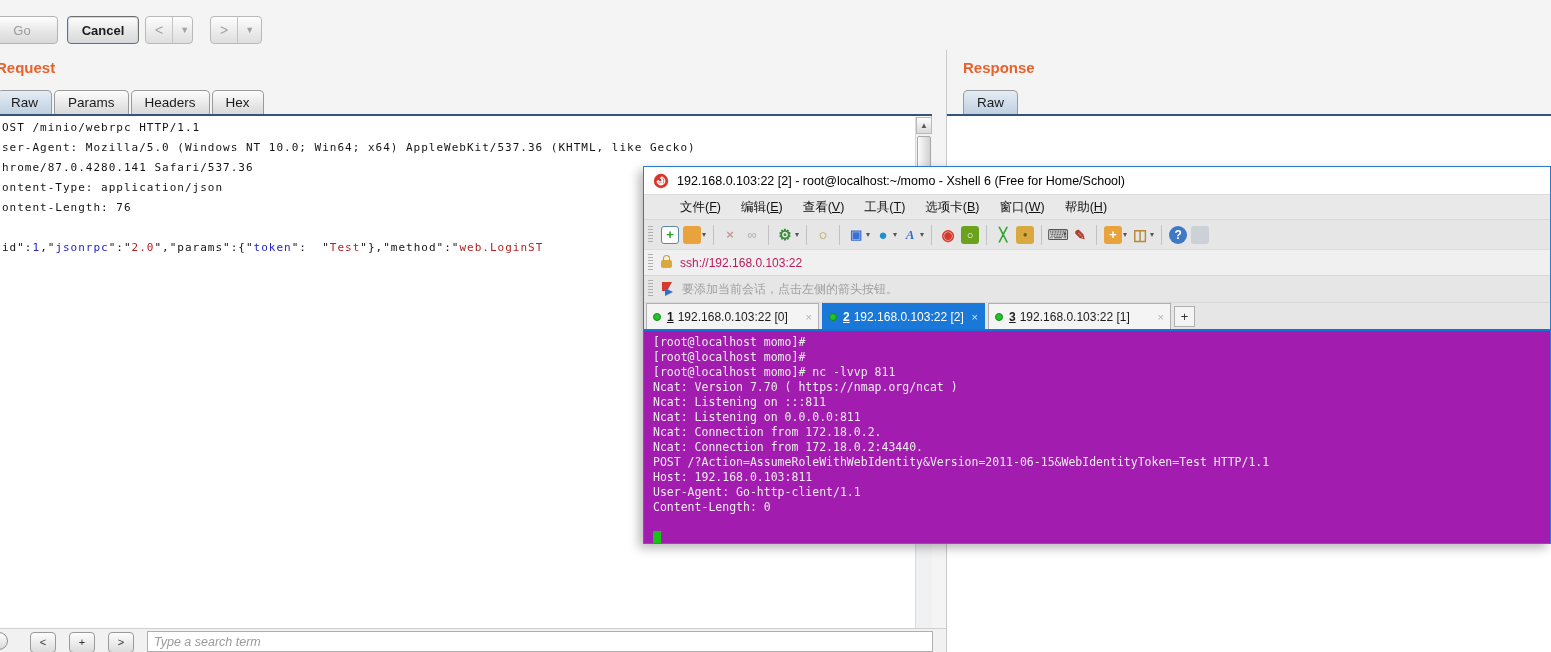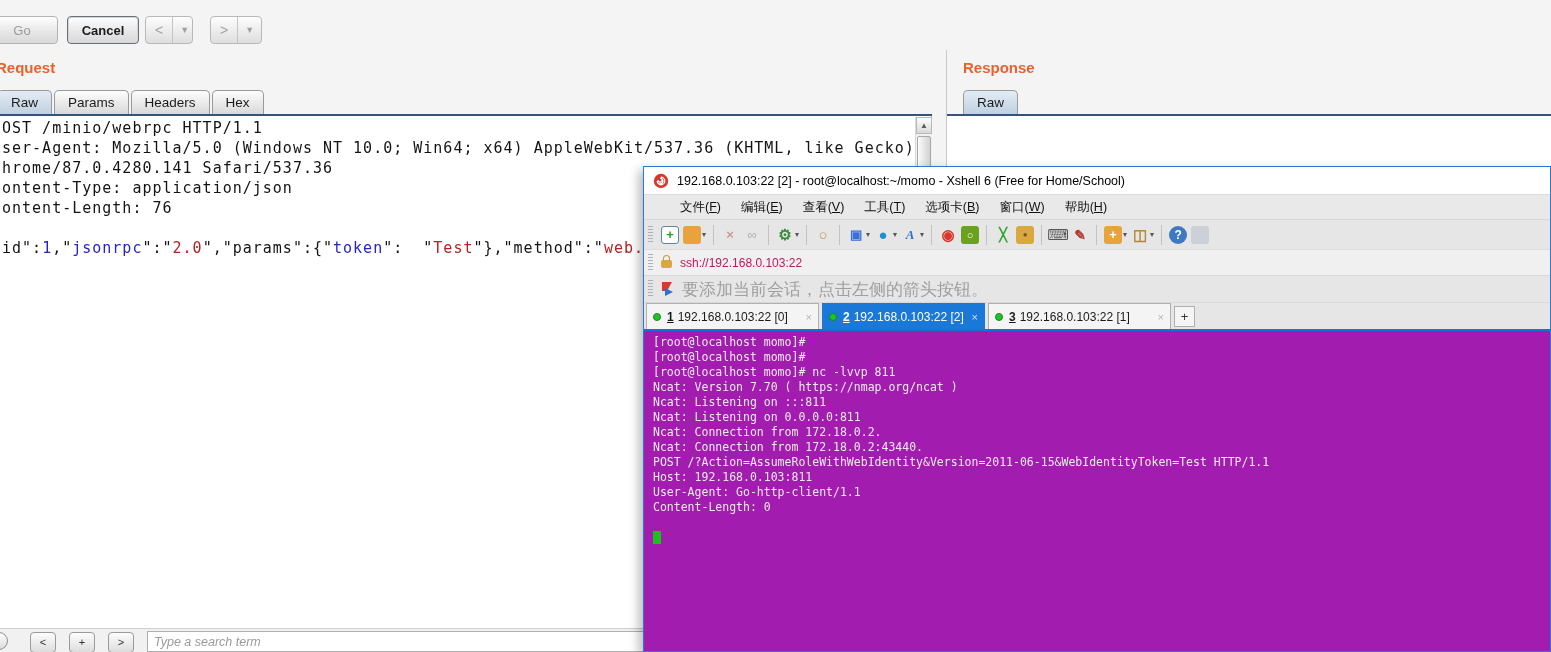--- a/index.html
+++ b/index.html
@@ -17,21 +17,21 @@
   .sb-arrow { padding:0 7px; font-size:9px; border-left:1px solid #c4c4c4; height:100%; display:flex; align-items:center; }
   .panel-title { position:absolute; font-size:15px; font-weight:bold; color:#e8622d; }
   .btabs { position:absolute; top:87px; display:flex; align-items:flex-end; height:28px; }
   .btab { display:inline-block; padding:4px 13px 5px; border:1px solid #9a9a9a; border-bottom:none;
     border-radius:5px 5px 0 0; background:linear-gradient(#fdfdfd,#d7d7d7); margin-right:2px;
     font-size:13.5px; color:#1a1a1a; }
   .btab.sel { background:linear-gradient(#e3ecf4,#becfe0); }
   .blueline { position:absolute; height:2px; background:#36547a; }
   .reqarea { position:absolute; left:0; top:116px; width:932px; height:512px; background:#ffffff;
     border-right:1px solid #b5b5b5; overflow:hidden; }
-  .code { font-family:"DejaVu Sans Mono", monospace; font-size:15px; letter-spacing:1px; color:#141414; }
+  .code { font-family:"DejaVu Sans Mono", monospace; font-size:11px; letter-spacing:1px; color:#141414; }
   .reqarea .ln { height:20px; line-height:20px; white-space:pre; padding-left:2px; }
   .ln.blank { height:20px; }
   .sk { color:#141414; } .sb { color:#2424c8; } .sr { color:#b22222;margin-top:9px; }
   
   .vscroll { position:absolute; left:915px; top:117px; width:17px; height:511px; background:#f0f1f2; border-left:1px solid #dadada; }
   .vs-btn { width:16px; height:17px; border:1px solid #b9b9b9; background:linear-gradient(#fdfdfd,#d9d9d9);
     font-size:8px; color:#5a5a5a; display:flex; align-items:center; justify-content:center; }
   .vs-thumb { width:14px; height:70px; margin:2px 0 0 1px; border:1px solid #a8a8a8; border-radius:2px;
     background:linear-gradient(90deg,#fbfbfb,#d2d2d2); }
   .divider-v { position:absolute; left:946px; top:50px; width:1px; height:602px; background:#c9c9c9; }
@@ -40,21 +40,21 @@
   .bottombar { position:absolute; left:0; top:628px; width:946px; height:24px; background:#f1f1f1; border-top:1px solid #cfcfcf; }
   .bb-circle { position:absolute; left:-10px; top:3px; width:18px; height:18px; border-radius:50%;
     border:1px solid #8f8f8f; background:linear-gradient(#fdfdfd,#dcdcdc); }
   .bb-btn { position:absolute; top:3px; width:26px; height:21px; border:1px solid #9a9a9a; border-radius:4px;
     background:linear-gradient(#fdfdfd,#dcdcdc); font-size:11px; color:#333; text-align:center; line-height:19px; }
   .bb-input { position:absolute; left:147px; top:2px; width:786px; height:21px; border:1px solid #b0b0b0;
     padding:0 6px; font-style:italic; font-size:12.5px; color:#ec4899; background:#fff; font-family:"Liberation Sans",sans-serif; }
   .bb-input::placeholder { color:#9b9b9b; }
 
   
-  .xshell { position:absolute; left:643px; top:166px; width:908px; height:486px;
+  .xshell { position:absolute; left:643px; top:166px; width:908px; height:378px;
     border:1px solid #2a7ad4; background:#e6e6e6; box-shadow:-4px 4px 10px rgba(0,0,0,.28);
     display:flex; flex-direction:column; }
   .x-title { height:27px; background:#fff; display:flex; align-items:center; padding-left:9px;
     font-size:12.5px; color:#000; gap:8px; }
   .x-menu { height:25px; background:#e9e9e9; display:flex; align-items:center; padding-left:26px;
     font-size:12.5px; color:#111; border-top:1px solid #dcdcdc; }
   .x-menu .mi { padding:0 10px; }
   .x-menu u { text-decoration:underline; }
   .grip { width:5px; height:18px; margin:0 6px 0 4px;
     background:repeating-linear-gradient(#b0b0b0 0 1px, transparent 1px 3px); }
@@ -79,21 +79,21 @@
   .t13 { color:#555; font-size:15px; font-weight:normal; }
   .t14 { color:#b03a2e; font-size:14px; }
   .t15 { background:#e8a33d; color:#fff; }
   .t16 { color:#b58a3a; font-size:15px; }
   .t17 { background:#3f78c3; border-radius:50%; color:#fff; font-size:12px; }
   .t18 { background:#ccd1d8; color:#8b929b; }
   .x-address { height:26px; background:#f0f0f0; display:flex; align-items:center; font-size:12px; color:#be185d; border-top:1px solid #dcdcdc; }
   .lockicon { position:relative; width:11px; height:8px; background:#d9a93f; border-radius:2px; margin:2px 8px 0 2px; }
   .lockicon::before { content:""; position:absolute; left:2px; top:-5px; width:5px; height:5px;
     border:1.5px solid #c89a35; border-bottom:none; border-radius:4px 4px 0 0; }
-  .x-info { height:27px; background:#e6e6e6; display:flex; align-items:center; font-size:17px; color:#9f9f9f; border-top:1px solid #d8d8d8; }
+  .x-info { height:27px; background:#e6e6e6; display:flex; align-items:center; font-size:12px; color:#9f9f9f; border-top:1px solid #d8d8d8; }
   .flagicon { position:relative; width:14px; height:14px; margin:0 7px 0 2px; }
   .flagicon::before { content:""; position:absolute; left:1px; top:0; border-left:5px solid #d43a2f;
     border-right:5px solid transparent; border-top:9px solid #d43a2f; }
   .flagicon::after { content:""; position:absolute; left:4px; top:6px; border-top:4px solid transparent;
     border-bottom:4px solid transparent; border-left:8px solid #2f6fd0; }
   .x-tabs { height:27px; background:#e6e6e6; display:flex; align-items:flex-end; padding-left:2px; border-top:1px solid #d8d8d8; }
   .xtab { width:173px; height:26px; border:1px solid #b0b0b0; border-bottom:none; background:#f4f4f4;
     display:flex; align-items:center; font-size:12px; color:#1a1a1a; padding:0 6px; margin-right:3px; }
   .xtab.active { background:#1a79d8; color:#fff; border-color:#1a79d8; }
   .xtab .dot { width:8px; height:8px; border-radius:50%; background:#21c32b; border:1px solid #128a18; margin-right:6px; flex:none; }

